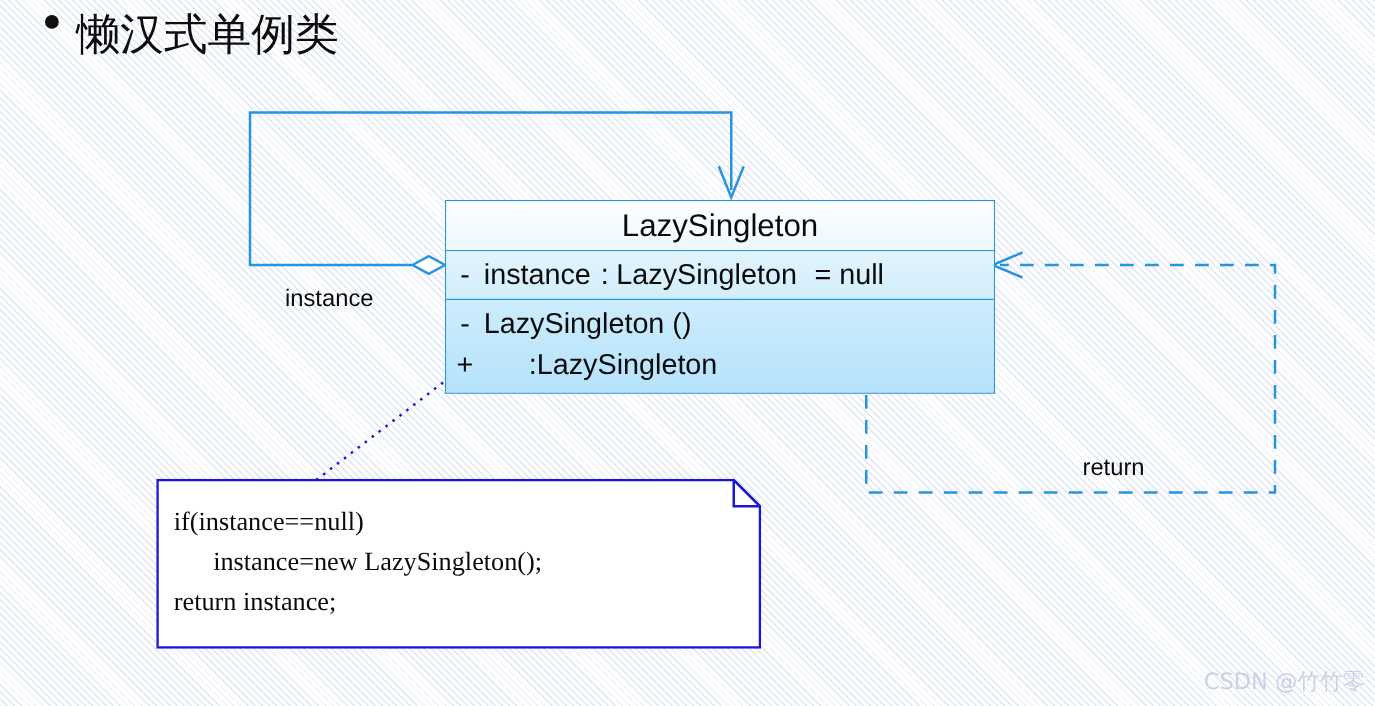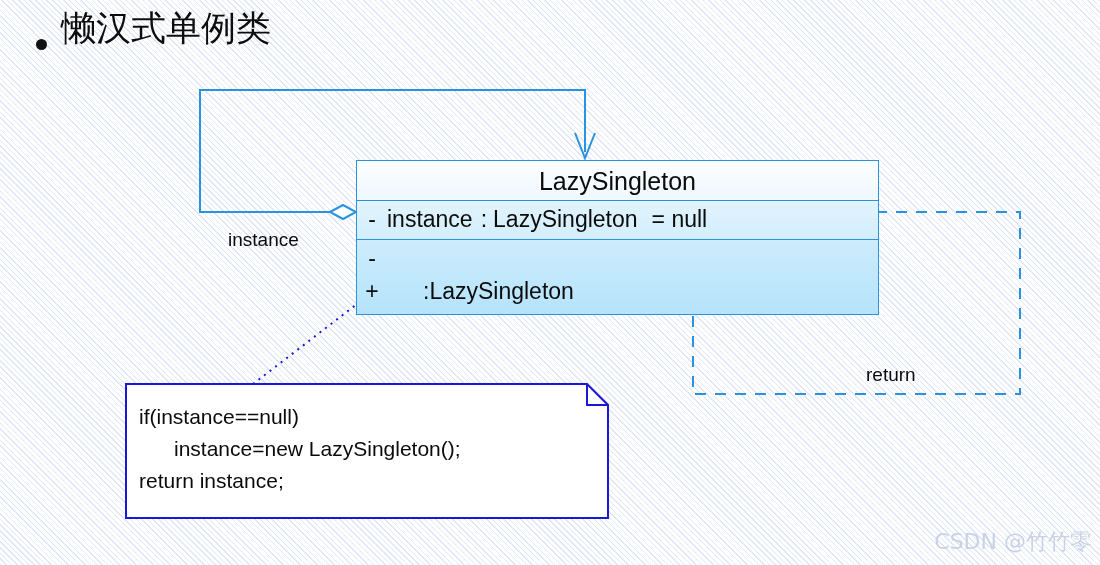--- a/index.html
+++ b/index.html
@@ -27,21 +27,21 @@
     );
     overflow: hidden;
   }
 
   
   #title-row {
     position: absolute;
     left: 36px;
     top: 6px;
     display: flex;
-    align-items: flex-end;
+    align-items: flex-start;
     gap: 14px;
   }
   #title-bullet {
     width: 11px;
     height: 11px;
     border-radius: 50%;
     background: #111111;
     flex: none;
     margin-top: 6px;
   }
@@ -61,21 +61,21 @@
     width: 1100px;
     height: 565px;
     pointer-events: none;
   }
 
   
   #class-box {
     position: absolute;
     left: 356px;
     top: 160px;
-    width: 523px;
+    width: 440px;
     box-sizing: border-box;
     border: 1.5px solid #2a93e0;
     background: linear-gradient(to bottom, #fcfeff 0%, #eaf6fe 48%, #bfe6fb 100%);
   }
   .class-section {
     box-sizing: border-box;
   }
   #class-name {
     height: 40px;
     line-height: 40px;
@@ -137,20 +137,21 @@
   }
   #note-text {
     position: absolute;
     left: 14px;
     top: 18px;
     width: 456px;
     font-size: 21px;
     line-height: 32px;
     color: #0b0b0b;
     white-space: pre;
+    font-family: Liberation Serif, serif;
   }
 
   
   .edge-label {
     position: absolute;
     font-size: 19px;
     color: #0b0b0b;
     white-space: nowrap;
   }
   #label-instance {
@@ -160,21 +161,21 @@
   #label-creates {
     left: 866px;
     top: 364px;
   }
 
   
   #watermark {
     position: absolute;
     right: 8px;
     bottom: 8px;
-    font-size: 22px;
+    font-size: 18px;
     color: #c9d2e4;
     font-family: "DejaVu Sans", "Liberation Sans", sans-serif;
     white-space: nowrap;
   }
 </style>
 </head>
 <body>
 
 <div id="canvas">
 
@@ -213,20 +214,21 @@
         <span class="mem-name">instance</span>
         <span class="mem-sep">:</span>
         <span class="mem-type">LazySingleton</span>
         <span class="mem-default">= null</span>
       </div>
     </div>
 
     <div id="class-methods" class="class-section">
       <div class="member-row">
         <span class="vis">-</span>
+        <span class="mem-name">LazySingleton ()</span>
         <span class="mem-ret-sep"></span>
         <span class="mem-type"></span>
       </div>
       <div class="member-row">
         <span class="vis">+</span>
         <span class="mem-ret-sep">:</span>
         <span class="mem-type">LazySingleton</span>
       </div>
     </div>
   </div>

